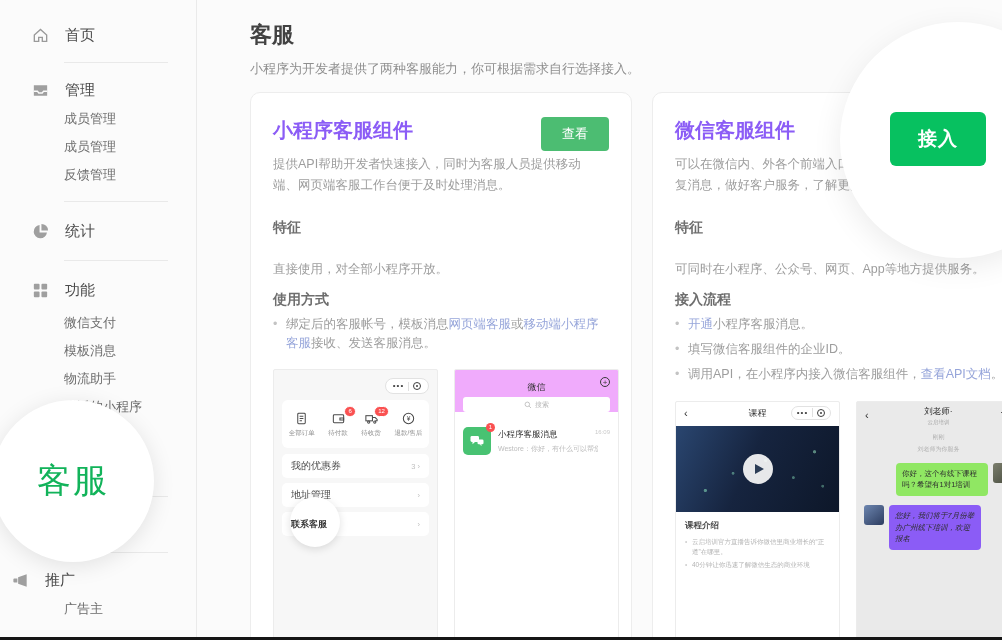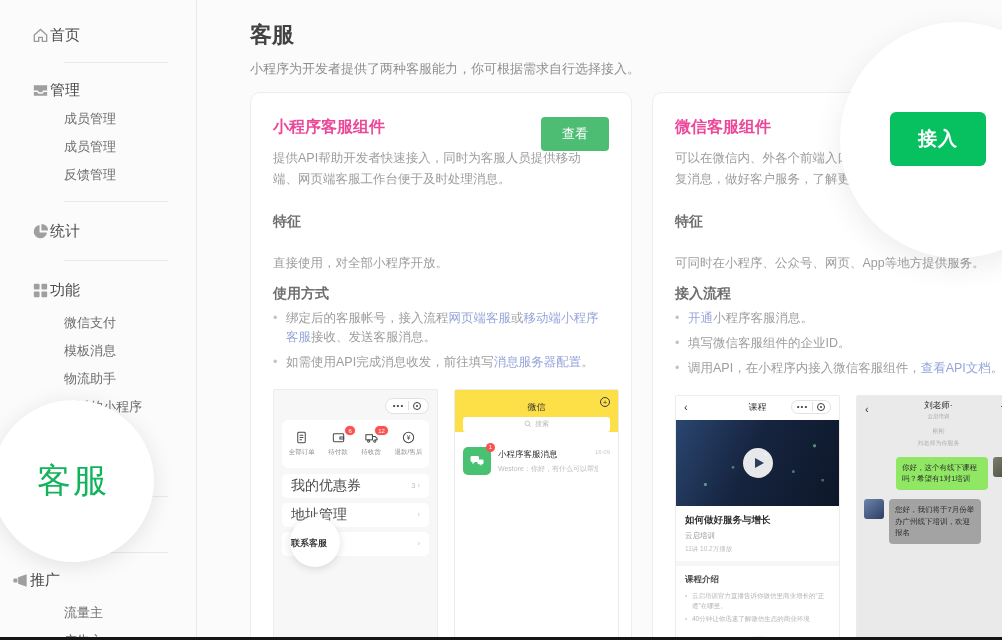--- a/index.html
+++ b/index.html
@@ -3,39 +3,39 @@
 <meta charset="utf-8">
 <style>
   * { margin:0; padding:0; box-sizing:border-box; }
   html,body { width:1002px; height:640px; }
   body { font-family:"Liberation Sans","DejaVu Sans",sans-serif; background:#fbfbfb; }
   .screen { position:relative; width:1002px; height:640px; background:#fbfbfb; overflow:hidden; border-radius:8px 8px 0 0; }
   .bottom-edge { position:absolute; left:0; right:0; bottom:0; height:3px; background:#151515; z-index:60; }
 
   
   .sidebar { position:absolute; left:0; top:0; bottom:0; width:197px; border-right:1px solid #eaeaea; padding-top:20px; }
-  .nav-item { display:flex; align-items:center; height:30px; padding-left:31px; font-size:15px; color:#4c4c4c; cursor:pointer; }
+  .nav-item { display:flex; align-items:center; height:30px; padding-left:31px; gap:15px; font-size:15px; color:#4c4c4c; cursor:pointer; }
   .nav-item svg { width:19px; height:19px; flex:none; }
   .nav-sub { display:flex; align-items:center; height:28px; padding-left:64px; font-size:13px; color:#6d6d6d; cursor:pointer; }
   .sb-divider { height:1px; background:#e9e9e9; margin:12px 28px 12px 64px; }
 
   .spot-sidebar { position:absolute; left:-8px; top:400px; width:162px; height:162px; border-radius:50%;
     background:#fff; box-shadow:0 4px 22px rgba(0,0,0,0.10); z-index:5;
     display:flex; align-items:center; justify-content:center; }
   .spot-sidebar span { font-size:34px; color:#12b35a; letter-spacing:2px; }
 
   
   .main { position:absolute; left:197px; top:0; width:860px; padding:20px 0 0 53px; }
   .page-title { font-size:22px; font-weight:bold; color:#424242; margin-bottom:10px; }
   .page-sub { font-size:13px; color:#8f8f8f; }
   .cards { display:flex; gap:20px; margin-top:14px; }
   .card { position:relative; background:#fff; border:1px solid #ededed; border-radius:10px; height:556px; padding:24px 22px; flex:none; }
   .card.left { width:382px; }
   .card.right { width:400px; }
-  .card-title { font-size:16px; font-weight:bold; color:#ec4899; }
+  .card-title { font-size:20px; font-weight:bold; color:#8b5cf6; }
   .btn-view { position:absolute; right:22px; top:24px; background:#4cbd72; color:#fff; border:none; border-radius:4px;
     font-size:13px; padding:8px 21px; cursor:pointer; font-family:inherit; }
   .card-desc { display:block; margin-top:10px; font-size:12.5px; line-height:1.7; color:#9d9d9d; }
   .card.left .card-desc { width:322px; }
   .card.right .card-desc { width:300px; }
   .sec-head { margin-top:22px; font-size:14px; font-weight:bold; color:#6e6e6e; }
   .sec-text { margin-top:22px; font-size:12.5px; color:#9d9d9d; line-height:1.6; }
   .sec-head.tight { margin-top:12px; }
   .blist { margin-top:6px; list-style:none; }
   .blist li { position:relative; padding-left:13px; font-size:12.5px; color:#9d9d9d; line-height:1.55; margin:6px 0; }
@@ -61,29 +61,29 @@
   
   .m1-grid { position:absolute; top:30px; left:8px; right:8px; height:48px; background:#fff; border-radius:6px;
     display:flex; align-items:center; justify-content:space-around; }
   .m1-col { display:flex; flex-direction:column; align-items:center; gap:3px; position:relative; }
   .m1-col svg { width:15px; height:15px; }
   .m1-label { font-size:6.5px; color:#8f8f8f; }
   .m1-badge { position:absolute; top:-5px; right:-8px; background:#fa5151; color:#fff; font-size:6px; line-height:1;
     padding:1.5px 3px; border-radius:6px; border:1px solid #fff; }
   .m1-row { position:absolute; left:8px; right:8px; height:24px; background:#fff; border-radius:5px;
     display:flex; align-items:center; justify-content:space-between; padding:0 9px; }
-  .m1-row .rlabel { font-size:14px; color:#4c4c4c; }
+  .m1-row .rlabel { font-size:10px; color:#4c4c4c; }
   .m1-row .rside { font-size:7.5px; color:#c0c0c0; }
   .m1-spot { position:absolute; left:16px; top:127px; width:50px; height:50px; border-radius:50%; background:#fff;
     box-shadow:0 2px 9px rgba(0,0,0,0.13); z-index:2; }
   .m1-row .rlabel.hl { position:relative; z-index:3; font-weight:bold; color:#3b3b3b; font-size:9px; }
 
   
   .m2 { background:#fff; }
-  .m2-head { background:#fde047; padding:6px 0 0; }
+  .m2-head { background:#f0abfc; padding:6px 0 0; }
   .m2-titlebar { position:relative; height:14px; text-align:center; }
   .m2-title { font-size:9px; color:#2e2e2e; }
   .m2-plus { position:absolute; right:8px; top:1px; width:10px; height:10px; border:1px solid #3a3a3a; border-radius:50%;
     font-size:8px; line-height:9px; text-align:center; color:#3a3a3a; }
   .m2-search { margin:7px 8px 8px; height:15px; background:#fff; border-radius:3px; display:flex; align-items:center;
     justify-content:center; gap:3px; font-size:7px; color:#b8b8b8; }
   .m2-item { position:relative; display:flex; gap:7px; padding:7px 8px; background:#fff; }
   .m2-avatar { position:relative; width:28px; height:28px; border-radius:5px; background:#48c272; flex:none;
     display:flex; align-items:center; justify-content:center; }
   .m2-avatar svg { width:16px; height:16px; }
@@ -128,21 +128,21 @@
   .m4-head { position:relative; height:28px; display:flex; flex-direction:column; align-items:center; justify-content:center; }
   .m4-back { position:absolute; left:8px; top:7px; font-size:11px; color:#333; }
   .m4-dots { position:absolute; right:8px; top:5px; font-size:9px; color:#3f3f3f; letter-spacing:1px; }
   .m4-name { font-size:8.5px; color:#2c2c2c; }
   .m4-org { font-size:5.5px; color:#a8a8a8; margin-top:1px; }
   .m4-center { text-align:center; font-size:6px; color:#b1b1b1; margin-top:3px; }
   .m4-msg { display:flex; gap:5px; padding:0 7px; margin-top:9px; align-items:flex-start; }
   .m4-msg.user { justify-content:flex-end; }
   .m4-bubble { font-size:7.5px; line-height:1.55; padding:5px 6px; border-radius:4px; max-width:92px; color:#2e2e2e; }
   .m4-bubble.green { background:#90e763; }
-  .m4-bubble.white { background:#a3a3a3; }
+  .m4-bubble.white { background:#8b5cf6;font-style:italic; }
   .m4-avatar { width:20px; height:20px; border-radius:3px; flex:none; }
   .m4-avatar.user { background:linear-gradient(140deg,#7b7e6d,#474b3e); }
   .m4-avatar.agent { background:linear-gradient(140deg,#6d86b0,#2c3c5f); }
 </style>
 </head>
 <body>
 
 <div class="screen">
 
   <nav class="sidebar">
@@ -191,21 +191,20 @@
 
     <div class="sb-divider" style="margin-top:75px;"></div>
     <div class="sb-divider" style="margin-top:55px;"></div>
 
     <div class="nav-item" style="margin-top:0;padding-left:11px;">
       <svg viewBox="0 0 20 20">
           <path fill="#9f9f9f" d="M16.5 3.5v13l-9-3V6.5l9-3zM3.5 8h3.2v4H3.5a1 1 0 0 1-1-1V9a1 1 0 0 1 1-1z"></path>
         </svg>
       <span>推广</span>
     </div>
-    <div class="nav-sub" style="margin-top:4px;">流量主</div>
     <div class="nav-sub">广告主</div>
 
     <div class="spot-sidebar">
       <span>客服</span>
     </div>
   </nav>
 
   <main class="main">
     <h1 class="page-title">客服</h1>
     <div class="page-sub">小程序为开发者提供了两种客服能力，你可根据需求自行选择接入。</div>
@@ -215,22 +214,21 @@
       <section class="card left">
         <div class="card-title">小程序客服组件</div>
         <button class="btn-view">查看</button>
         <span class="card-desc">提供API帮助开发者快速接入，同时为客服人员提供移动端、网页端客服工作台便于及时处理消息。</span>
 
         <div class="sec-head">特征</div>
         <div class="sec-text">直接使用，对全部小程序开放。</div>
 
         <div class="sec-head tight">使用方式</div>
         <ul class="blist">
-          <li><span>绑定后的客服帐号，接入流程</span><span class="lnk">网页端客服</span><span>或</span><span class="lnk">移动端小程序客服</span><span>接收、发送客服消息。</span></li>
-          <li><span>如需使用API完成消息收发，前往填写</span><span class="lnk">消息服务器配置</span><span>。</span></li>
+          <li><span>绑定后的客服帐号，模板消息</span><span class="lnk">网页端客服</span><span>或</span><span class="lnk">移动端小程序客服</span><span>接收、发送客服消息。</span></li>
         </ul>
 
         <div class="mocks">
 
           <div class="mock">
             <div class="capsule">
               <span class="cap-dots">•••</span>
               <span class="cap-div"></span>
               <span class="cap-target"></span>
             </div>
@@ -341,25 +339,20 @@
               <span class="m3-title">课程</span>
               <div class="capsule">
                 <span class="cap-dots">•••</span>
                 <span class="cap-div"></span>
                 <span class="cap-target"></span>
               </div>
             </div>
             <div class="m3-video">
               <div class="m3-play"></div>
             </div>
-            <div class="m3-info">
-              <div class="m3-cname">如何做好服务与增长</div>
-              <div class="m3-prov">云启培训</div>
-              <div class="m3-meta">11讲  10.2万播放</div>
-            </div>
             <div class="m3-sec">
               <div class="m3-shead">课程介绍</div>
               <ul class="m3-blist">
                 <li>云启培训官方直播告诉你微信里商业增长的“正道”在哪里。</li>
                 <li>40分钟让你迅速了解微信生态的商业环境</li>
               </ul>
             </div>
             <div class="m3-arc"></div>
           </div>
 

